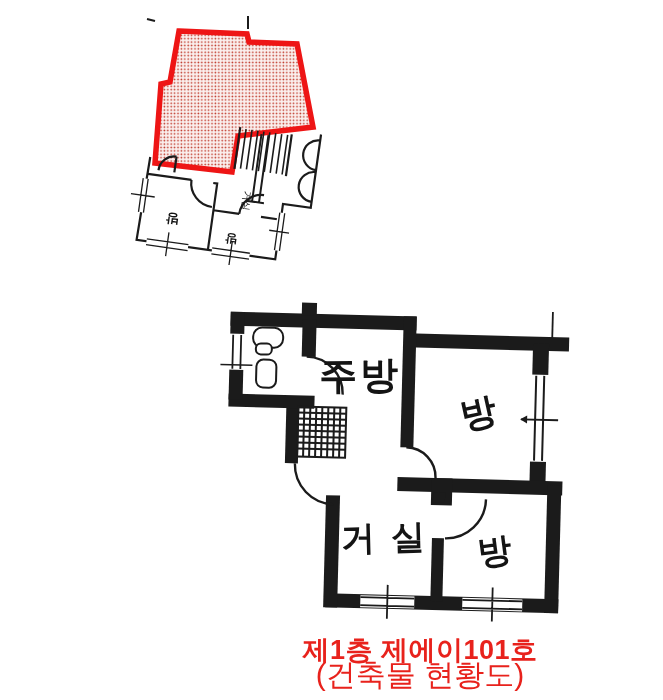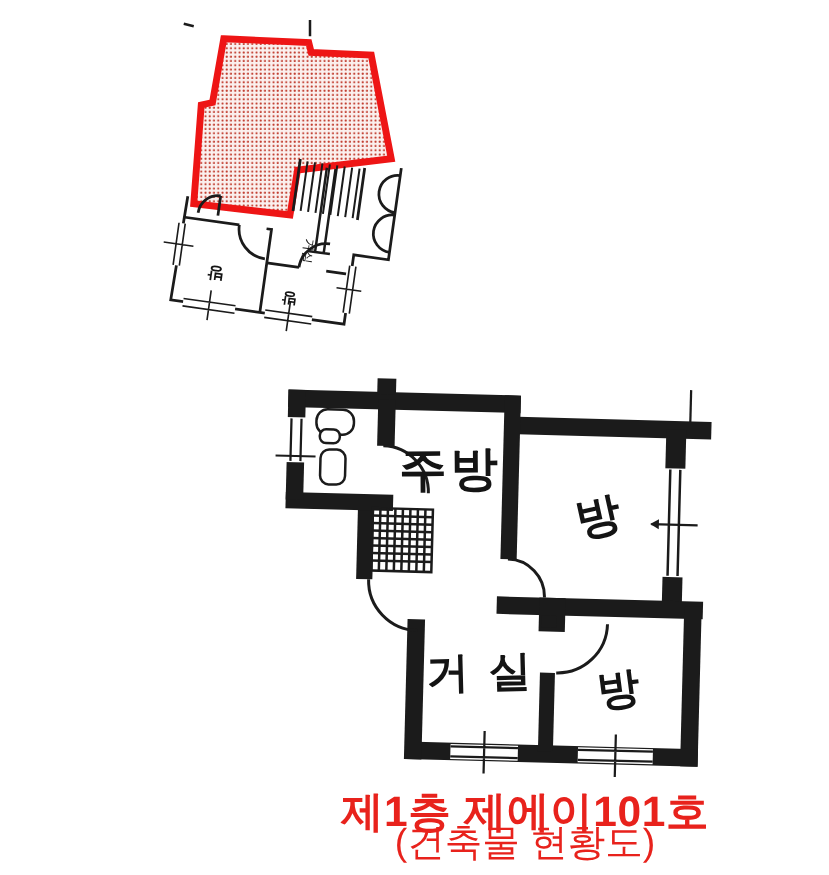--- a/index.html
+++ b/index.html
@@ -1,20 +1,20 @@
 <!DOCTYPE html>
 <html><head>
 <meta charset="utf-8">
 <style>
   html,body{margin:0;padding:0;background:#ffffff;}
   body{width:663px;height:700px;position:relative;overflow:hidden;
        font-family:"Liberation Sans","DejaVu Sans",sans-serif;}
   #plan-svg{position:absolute;left:0;top:0;}
   .caption{position:absolute;left:270px;top:637px;width:300px;text-align:center;}
-  .caption .title{font-size:34px;font-weight:bold;letter-spacing:.5px;line-height:26px;}
+  .caption .title{font-size:27px;font-weight:bold;letter-spacing:.5px;line-height:26px;}
   .caption .subtitle{font-size:30px;font-weight:400;line-height:24px;}
   svg text{font-family:"DejaVu Sans","Liberation Sans",sans-serif;fill:#141414;}
 </style>
 </head>
 <body>
 
 <svg id="plan-svg" width="663" height="700" viewBox="0 0 663 700">
   <defs>
     <pattern id="reddots" width="3.4" height="3.4" patternUnits="userSpaceOnUse">
       <rect width="3.4" height="3.4" fill="#fbf0ee"></rect>

